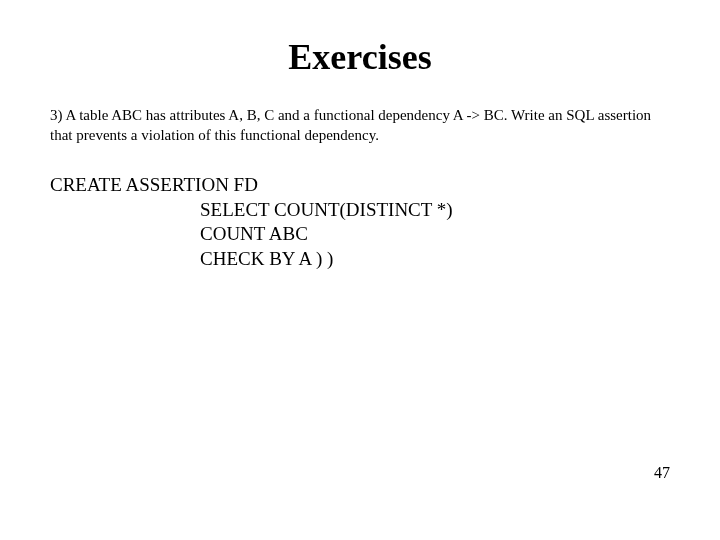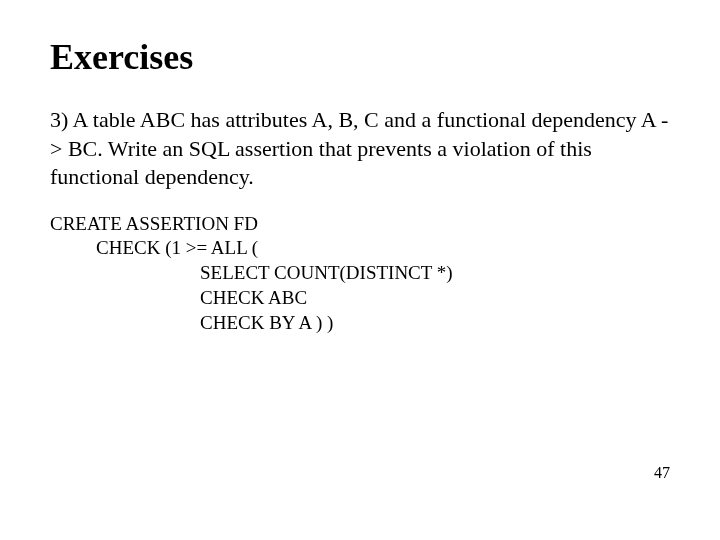--- a/index.html
+++ b/index.html
@@ -14,27 +14,28 @@
       font-family: "Times New Roman", Times, serif;
       color: #000000;
       position: relative;
     }
     .slide {
       padding: 30px 50px 30px 50px;
     }
     .title {
       font-weight: bold;
       font-size: 36px;
+      text-align: center;
       margin-bottom: 28px;
       margin-top: 6px;
     }
     .body-text {
-      font-size: 22px;
+      font-size: 15px;
       line-height: 1.3;
-      margin-bottom: 20px;
+      margin-bottom: 28px;
     }
     .code-block {
       font-size: 19px;
       line-height: 1.3;
     }
     .code-line-0 { padding-left: 0; }
     .code-line-1 { padding-left: 46px; }
     .code-line-2 { padding-left: 150px; }
     .page-number {
       position: absolute;
@@ -47,20 +48,19 @@
 </head>
 <body>
 
 <div class="slide">
   <h1 class="title">Exercises</h1>
 
   <p class="body-text">3) A table ABC has attributes A, B, C and a functional dependency A -&gt; BC. Write an SQL assertion that prevents a violation of this functional dependency.</p>
 
   <div class="code-block">
     <div class="code-line-0">CREATE ASSERTION FD</div>
-    <div class="code-line-1">CHECK  (1 &gt;= ALL (</div>
     <div class="code-line-2">SELECT COUNT(DISTINCT *)</div>
-    <div class="code-line-2">CHECK ABC</div>
+    <div class="code-line-2">COUNT ABC</div>
     <div class="code-line-2">CHECK BY A ) )</div>
   </div>
 </div>
 
 <div class="page-number">47</div>
 
 </body></html>

